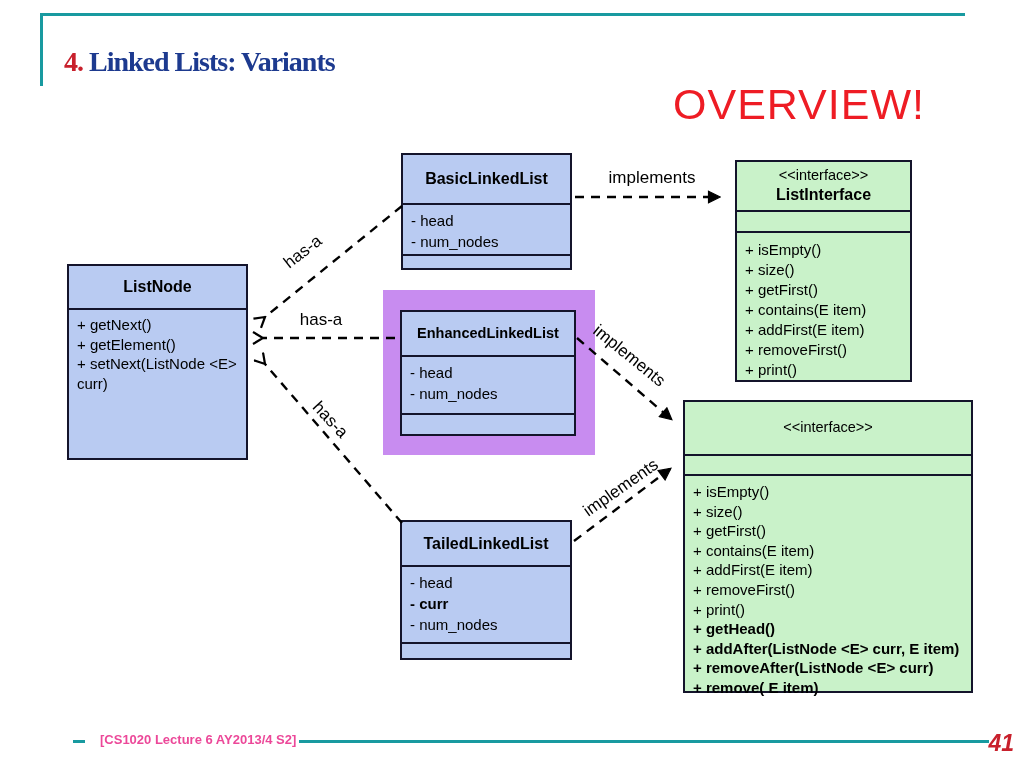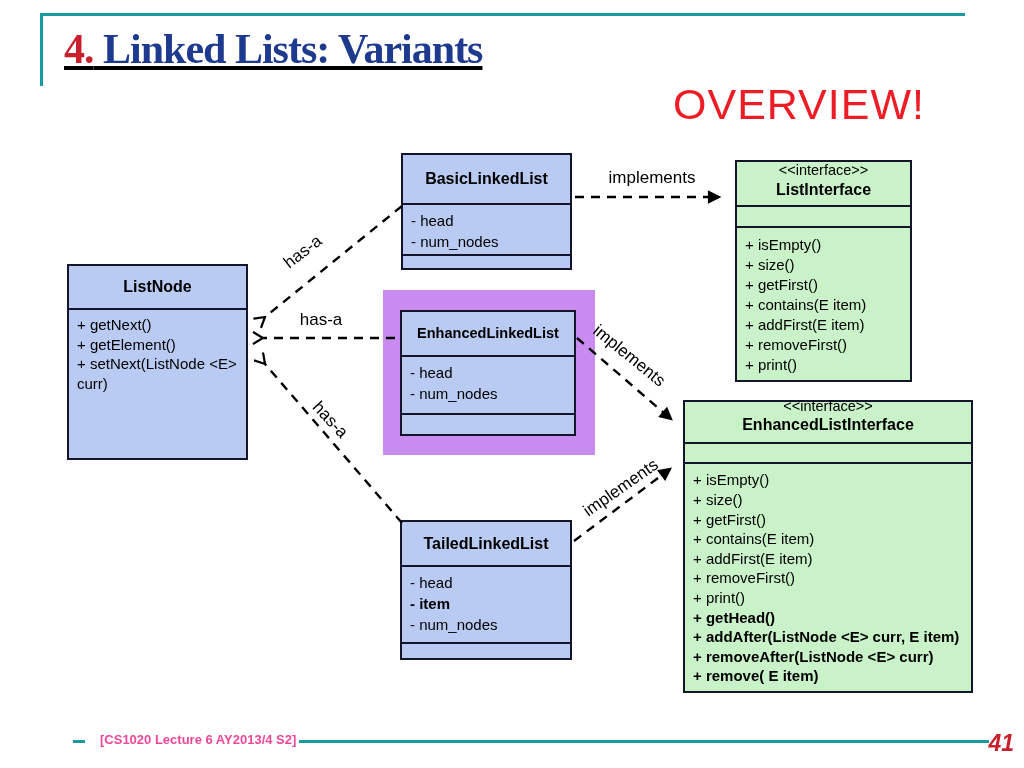--- a/index.html
+++ b/index.html
@@ -5,39 +5,39 @@
   html,body { margin:0; padding:0; background:#888; }
   #slide {
     position:relative; width:1024px; height:768px; background:#ffffff;
     overflow:hidden; font-family:"Liberation Sans", sans-serif; margin:0 auto;
   }
   
   .top-rule  { position:absolute; left:40px; top:13px; width:925px; height:3px; background:#189aa0; }
   .left-rule { position:absolute; left:40px; top:13px; width:3px; height:73px; background:#189aa0; }
 
   .title {
-    position:absolute; left:64px; top:25px;
+    position:absolute; left:64px; top:46px;
     font-family:"Liberation Serif", serif; font-weight:bold;
-    font-size:42px; letter-spacing:-1px; white-space:nowrap;text-decoration:underline;
+    font-size:28px; letter-spacing:-1px; white-space:nowrap;
   }
   .title .num { color:#c8202c; }
   .title .txt { color:#1d3a8f; }
 
   .overview {
     position:absolute; left:673px; top:80px; color:#ee1c24;
     font-size:43px; letter-spacing:1px; white-space:nowrap;
   }
 
   
   .uml {
     position:absolute; border:2px solid #14142b; box-sizing:border-box;
     display:flex; flex-direction:column; color:#000;
   }
   .uml.blue  { background:#b9cbf2; }
-  .uml.green { background:#c9f2c9;justify-content:flex-end; }
+  .uml.green { background:#c9f2c9; }
   .uml .hd {
     display:flex; flex-direction:column; align-items:center; justify-content:center;
     font-weight:bold; font-size:17px; border-bottom:2px solid #14142b; text-align:center;
     flex:0 0 auto; box-sizing:border-box;
   }
   .uml .hd .stereo { font-weight:normal; font-size:14.5px; line-height:1.2; }
   .uml .hd .cname  { font-size:16px; line-height:1.25; }
   .uml .sec {
     box-sizing:border-box; padding:5px 8px; font-size:15px; line-height:1.4;
     border-bottom:2px solid #14142b; flex:0 0 auto;
@@ -115,21 +115,21 @@
       </div>
     <div class="sec last"></div>
   </div>
 
   <div class="uml blue" style="left:400px; top:520px; width:172px; height:140px;">
     <div class="hd" style="height:45px;">
       <div class="cname">TailedLinkedList</div>
     </div>
     <div class="sec attrs" style="height:77px;">
         <div>- head</div>
-        <div class="bold">- item</div>
+        <div class="bold">- curr</div>
         <div>- num_nodes</div>
       </div>
     <div class="sec last"></div>
   </div>
 
   <div class="uml green" style="left:735px; top:160px; width:177px; height:222px;">
     <div class="hd" style="height:50px;">
       <div class="stereo">&lt;&lt;interface&gt;&gt;</div>
       <div class="cname">ListInterface</div>
     </div>
@@ -141,21 +141,20 @@
         <div>+ contains(E item)</div>
         <div>+ addFirst(E item)</div>
         <div>+ removeFirst()</div>
         <div>+ print()</div>
       </div>
   </div>
 
   <div class="uml green" style="left:683px; top:400px; width:290px; height:293px;">
     <div class="hd" style="height:54px;">
       <div class="stereo">&lt;&lt;interface&gt;&gt;</div>
-      <div class="cname">EnhancedListInterface</div>
     </div>
     <div class="sec attrs" style="height:20px;"></div>
     <div class="sec methods last" style="line-height:19.6px; padding-top:6px;">
         <div>+ isEmpty()</div>
         <div>+ size()</div>
         <div>+ getFirst()</div>
         <div>+ contains(E item)</div>
         <div>+ addFirst(E item)</div>
         <div>+ removeFirst()</div>
         <div>+ print()</div>

